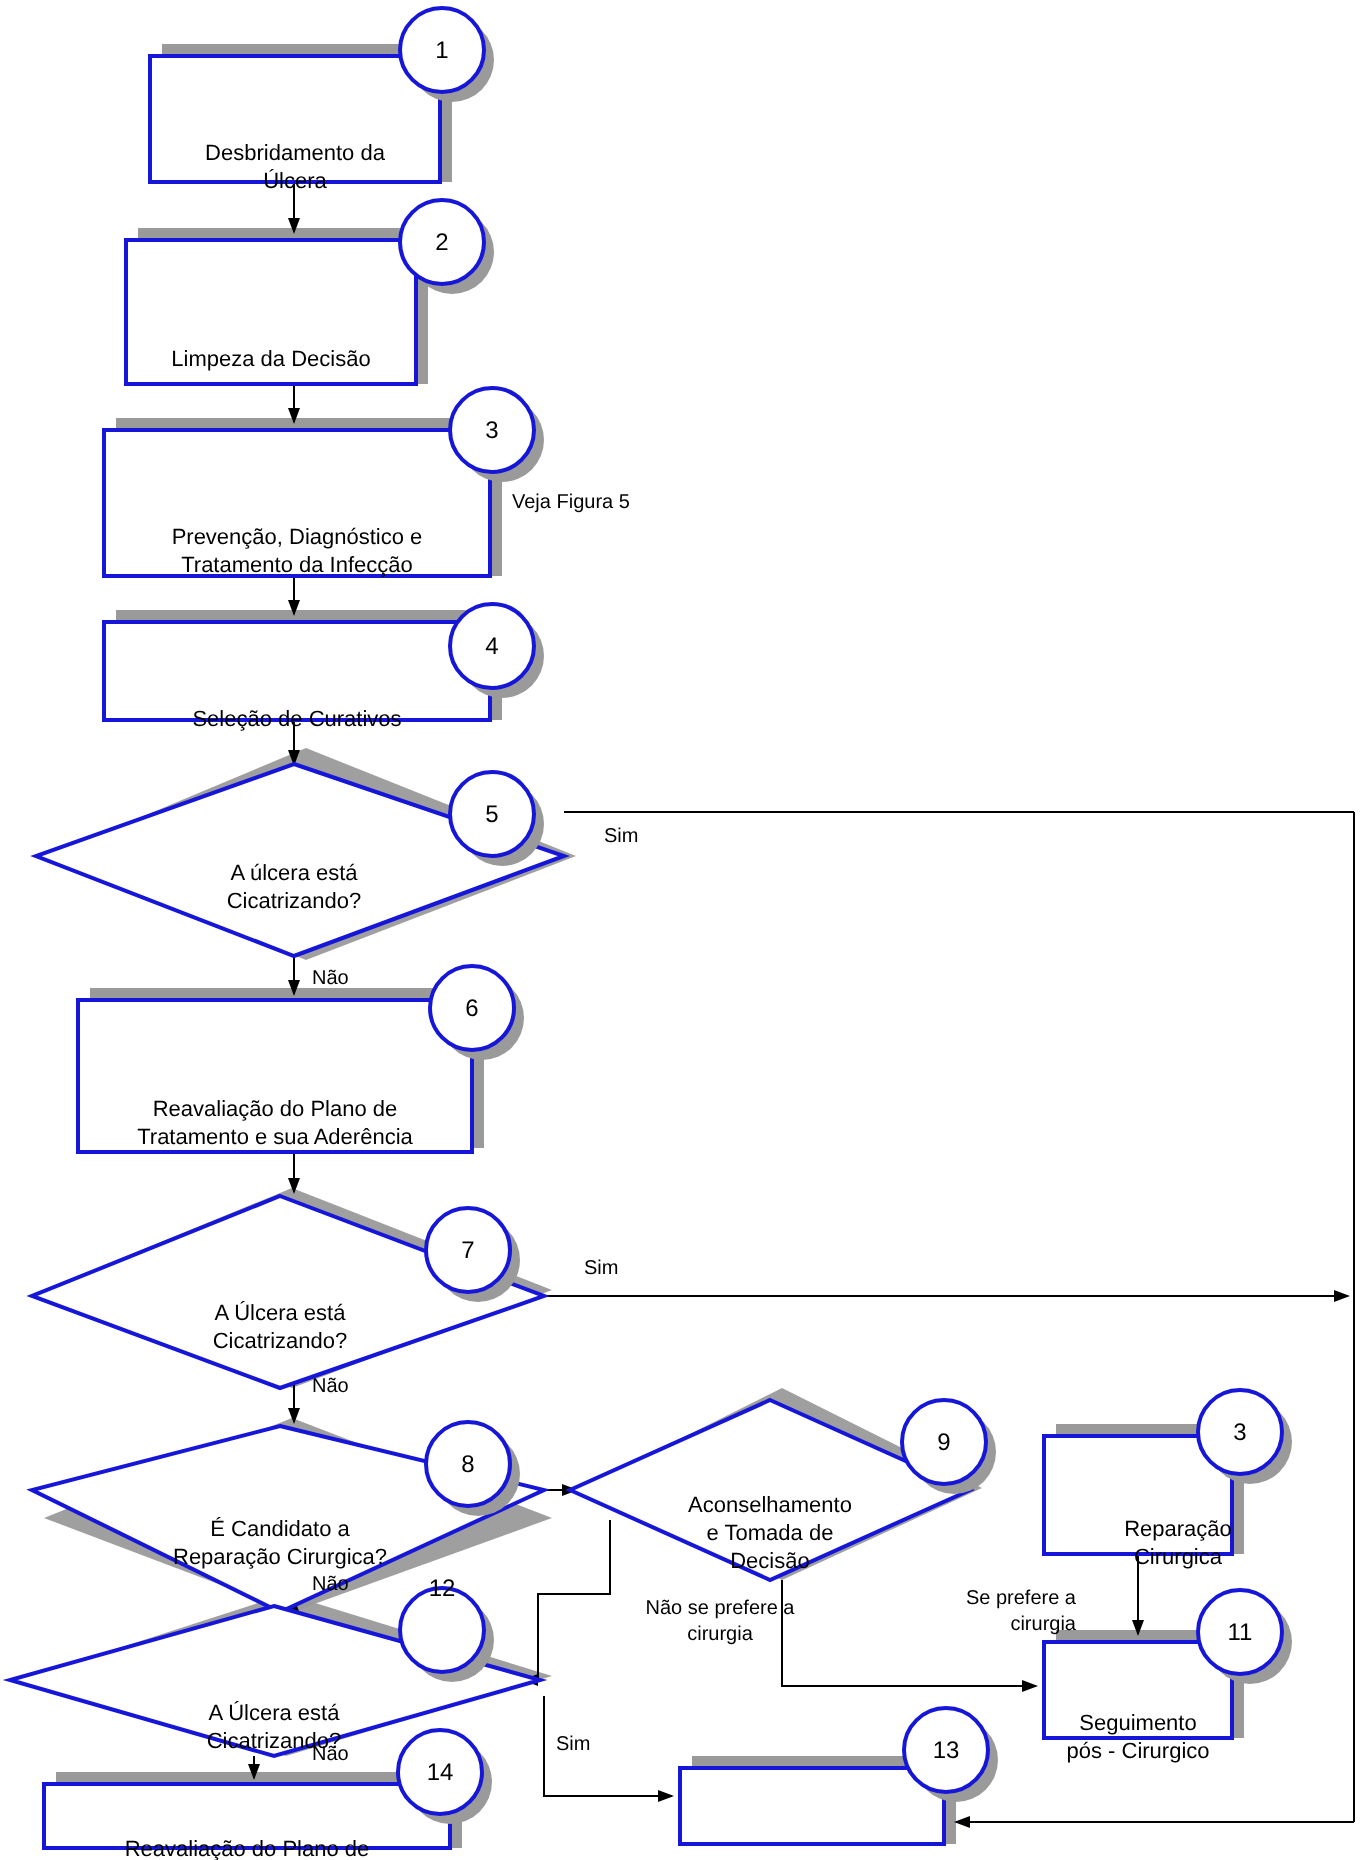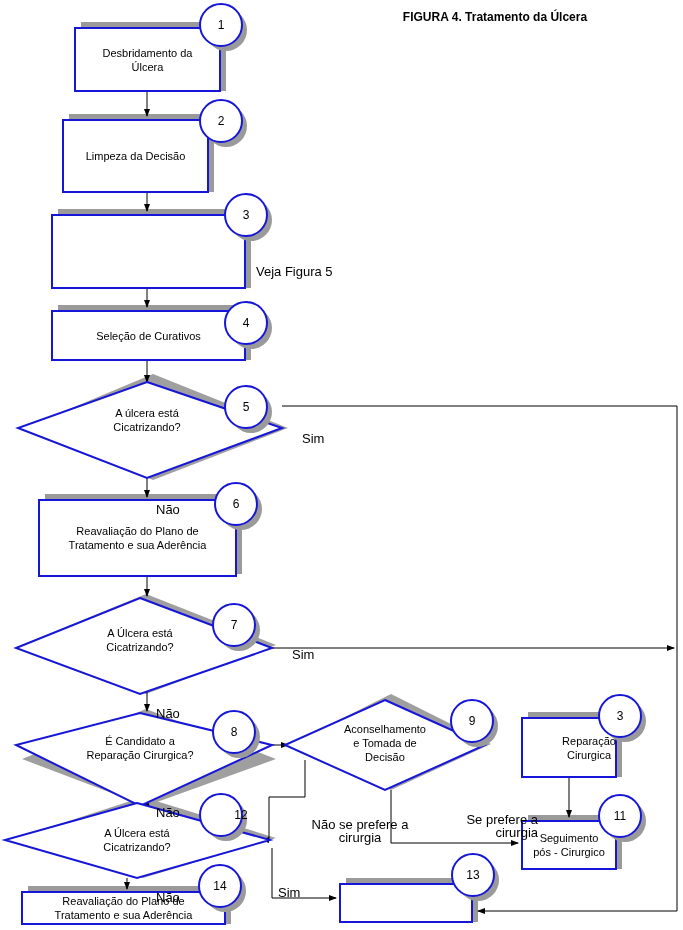--- a/index.html
+++ b/index.html
@@ -28,35 +28,35 @@
     position: absolute;
     display: flex;
     align-items: center;
     justify-content: center;
     text-align: center;
     font-size: 11px;
     color: #000000;
     line-height: 14px;
     pointer-events: none;
     white-space: pre-line;
+    margin-top: 24px;
   }
   .badge-text {
     position: absolute;
     font-size: 12px;
     color: #000000;
     text-align: center;
     line-height: 1;
   }
   .edge-label {
     position: absolute;
-    font-size: 13px;
+    font-size: 10px;
     color: #000000;
     line-height: 13px;
     white-space: pre-line;
-    margin-top: 20px;
   }
   #figure-title {
     position: absolute;
     left: 380px;
     top: 10px;
     width: 230px;
     font-size: 12px;
     font-weight: bold;
     color: #000000;
     text-align: center;
@@ -189,25 +189,26 @@
         <circle cx="472" cy="721" r="21"></circle>
         <circle cx="620" cy="716" r="21"></circle>
         <circle cx="620" cy="816" r="21"></circle>
         <circle cx="221" cy="815" r="21"></circle>
         <circle cx="473" cy="875" r="21"></circle>
         <circle cx="220" cy="886" r="21"></circle>
       </g>
     </g>
   </svg>
 
-  <div id="figure-title">FIGURA 4. Tratamento da Úlcera</div>
 
   <div class="node-text" style="left:75px;  top:28px;  width:145px; height:63px;">Desbridamento da
 Úlcera</div>
   <div class="node-text" style="left:63px;  top:120px; width:145px; height:72px;">Limpeza da Decisão</div>
+  <div class="node-text" style="left:52px;  top:215px; width:193px; height:73px;">Prevenção, Diagnóstico e
+Tratamento da Infecção</div>
   <div class="node-text" style="left:52px;  top:311px; width:193px; height:49px;">Seleção de Curativos</div>
   <div class="node-text" style="left:57px;  top:400px; width:180px; height:40px;">A úlcera está
 Cicatrizando?</div>
   <div class="node-text" style="left:39px;  top:500px; width:197px; height:76px;">Reavaliação do Plano de
 Tratamento e sua Aderência</div>
   <div class="node-text" style="left:50px;  top:620px; width:180px; height:40px;">A Úlcera está
 Cicatrizando?</div>
   <div class="node-text" style="left:315px; top:716px; width:140px; height:54px;">Aconselhamento
 e Tomada de
 Decisão</div>
@@ -226,21 +227,21 @@
   <div class="badge-text" style="left:211px; top:115px; width:20px;">2</div>
   <div class="badge-text" style="left:236px; top:209px; width:20px;">3</div>
   <div class="badge-text" style="left:236px; top:317px; width:20px;">4</div>
   <div class="badge-text" style="left:236px; top:401px; width:20px;">5</div>
   <div class="badge-text" style="left:226px; top:498px; width:20px;">6</div>
   <div class="badge-text" style="left:224px; top:619px; width:20px;">7</div>
   <div class="badge-text" style="left:224px; top:726px; width:20px;">8</div>
   <div class="badge-text" style="left:462px; top:715px; width:20px;">9</div>
   <div class="badge-text" style="left:610px; top:710px; width:20px;">3</div>
   <div class="badge-text" style="left:610px; top:810px; width:20px;">11</div>
-  <div class="badge-text" style="left:211px; top:809px; width:20px;margin-left:20px;">12</div>
+  <div class="badge-text" style="left:211px; top:788px; width:20px;">12</div>
   <div class="badge-text" style="left:463px; top:869px; width:20px;">13</div>
   <div class="badge-text" style="left:210px; top:880px; width:20px;">14</div>
 
   <div class="edge-label" style="left:256px; top:245px;">Veja Figura 5</div>
   <div class="edge-label" style="left:302px; top:412px;">Sim</div>
   <div class="edge-label" style="left:156px; top:483px;">Não</div>
   <div class="edge-label" style="left:292px; top:628px;">Sim</div>
   <div class="edge-label" style="left:156px; top:687px;">Não</div>
   <div class="edge-label" style="left:156px; top:786px;">Não</div>
   <div class="edge-label" style="left:305px; top:798px; width:110px; text-align:center;">Não se prefere a

